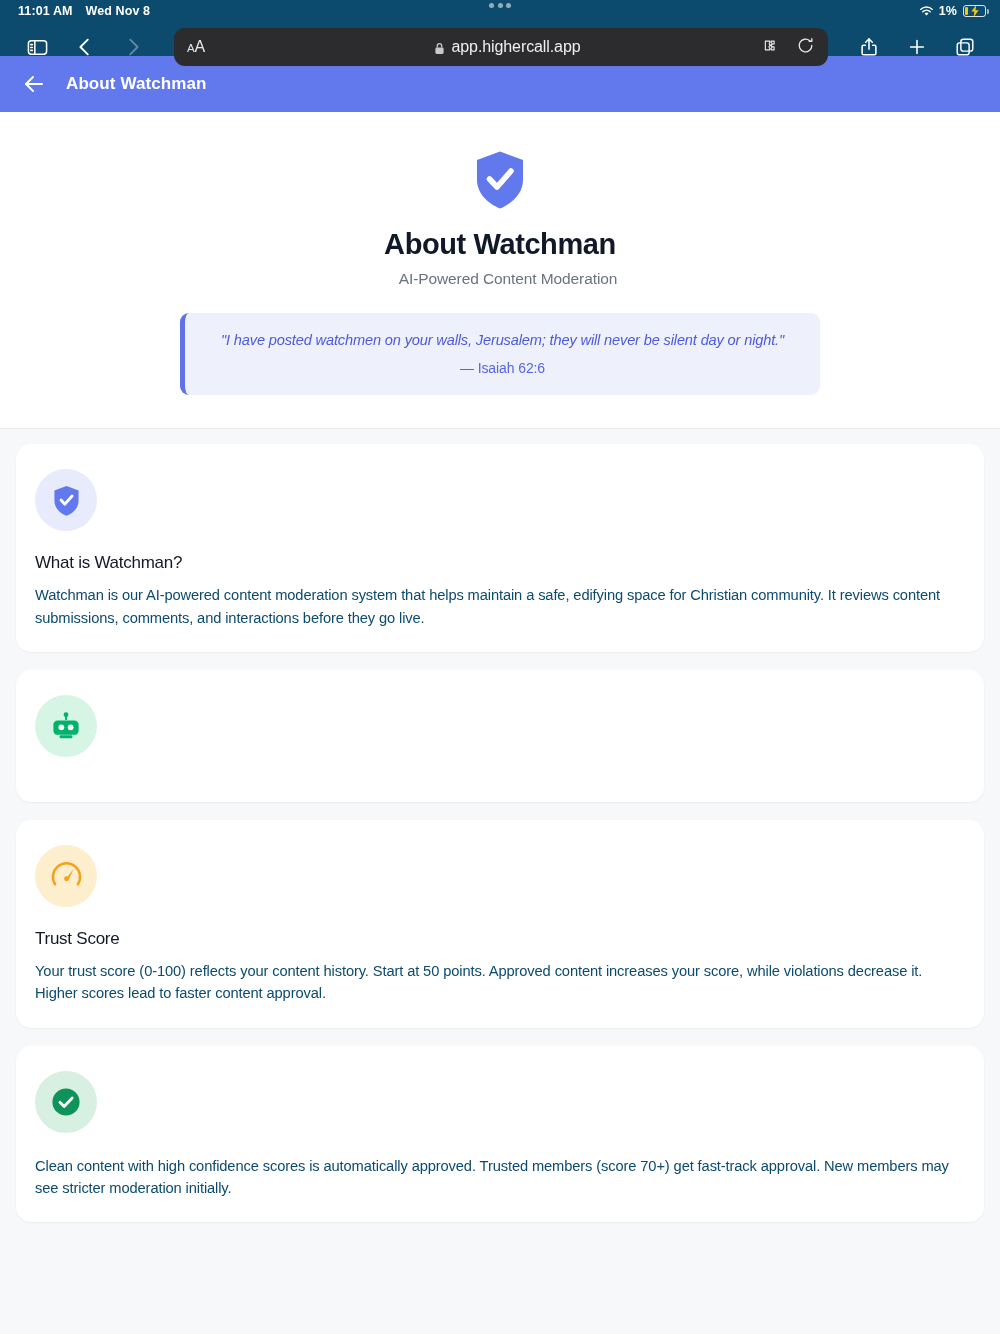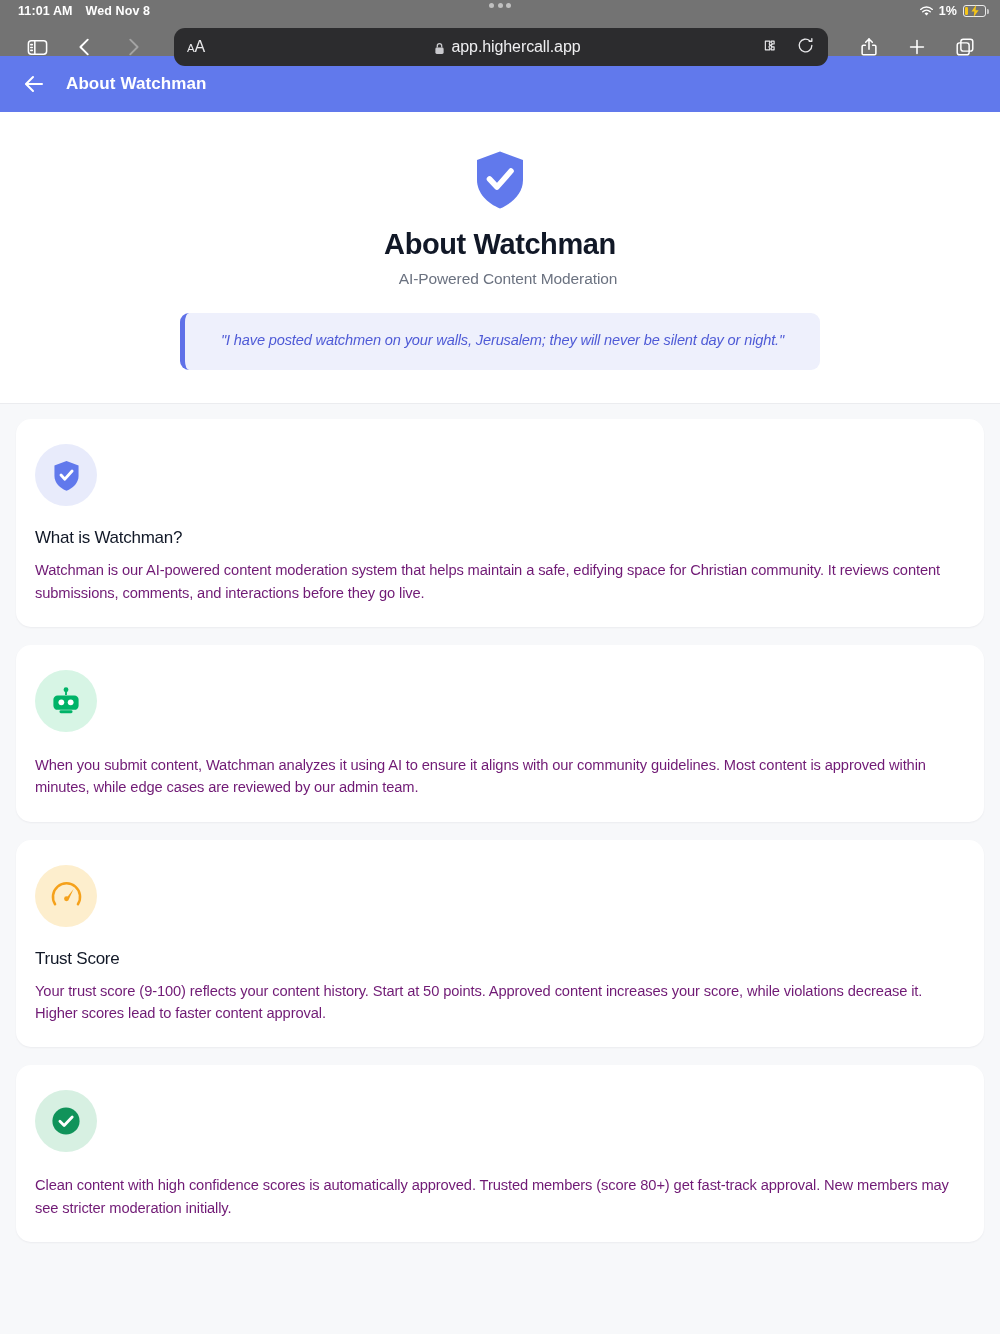--- a/index.html
+++ b/index.html
@@ -9,21 +9,21 @@
     height: 1334px;
     overflow: hidden;
     font-family: "Liberation Sans", sans-serif;
     background: #f7f8fa;
   }
 
   
   .browser-chrome {
     width: 1000px;
     height: 56px;
-    background: #737373;
+    background: #0c4a6e;
     position: relative;
   }
 
   .status-bar {
     height: 22px;
     display: flex;
     align-items: center;
     justify-content: space-between;
     padding: 0 14px 0 18px;
     color: #ffffff;
@@ -221,21 +221,21 @@
   }
   .card-title {
     font-size: 17px;
     font-weight: 400;
     color: #111827;
     letter-spacing: -0.25px;
     margin-bottom: 11px;
   }
   .card-body {
     font-size: 14.7px;
-    color: #701a75;
+    color: #0c4a6e;
     line-height: 1.52;
     letter-spacing: -0.12px;
   }
 </style>
 </head>
 <body>
 
 <div class="browser-chrome">
 
   <div class="status-bar">
@@ -355,20 +355,21 @@
     <svg viewBox="0 0 52 60" width="52" height="60">
       <path d="M26 1.5 L49 10 V30 C49 43 38.5 53.5 26 58.5 C13.5 53.5 3 43 3 30 V10 Z" fill="#6179ec"></path>
       <polyline points="15.5,29 23,37 37,21" fill="none" stroke="#ffffff" stroke-width="5.6" stroke-linecap="round" stroke-linejoin="round"></polyline>
     </svg>
   </span>
   <div class="hero-title">About Watchman</div>
   <div class="hero-sub">AI-Powered Content Moderation</div>
 
   <div class="quote-box">
     <div class="quote-text">"I have posted watchmen on your walls, Jerusalem; they will never be silent day or night."</div>
+    <div class="quote-ref">— Isaiah 62:6</div>
   </div>
 </div>
 
 <div class="card-list">
 
   <div class="card">
     <div class="card-icon" style="background:#e8ebfb">
       <svg viewBox="0 0 28 32" width="27" height="31">
         <path d="M14 1 L26.5 5.6 V16.6 C26.5 23.6 20.8 29.3 14 31.9 C7.2 29.3 1.5 23.6 1.5 16.6 V5.6 Z" fill="#6179ec"></path>
         <polyline points="8.3,15.6 12.3,19.8 19.8,11.3" fill="none" stroke="#ffffff" stroke-width="3" stroke-linecap="round" stroke-linejoin="round"></polyline>
@@ -382,38 +383,37 @@
     <div class="card-icon" style="background:#d7f5e5">
       <svg viewBox="0 0 32 30" width="30" height="28">
         <circle cx="16" cy="3" r="2.6" fill="#00b368"></circle>
         <rect x="15" y="4.6" width="2" height="4" fill="#00b368"></rect>
         <path d="M7 9 h18 a4.5 4.5 0 0 1 4.5 4.5 V20 a4.5 4.5 0 0 1 -4.5 4.5 H7 A4.5 4.5 0 0 1 2.5 20 v-6.5 A4.5 4.5 0 0 1 7 9 Z" fill="#00b368"></path>
         <circle cx="11" cy="16.4" r="3.1" fill="#ffffff"></circle>
         <circle cx="21" cy="16.4" r="3.1" fill="#ffffff"></circle>
         <rect x="9" y="25" width="14" height="3" rx="1.5" fill="#00b368"></rect>
       </svg>
     </div>
-    <div class="card-body">When you submit content, Watchman analyzes it using AI to ensure it aligns with our community guidelines. Most content is approved within minutes, while edge cases are reviewed by our admin team.</div>
   </div>
 
   <div class="card">
     <div class="card-icon" style="background:#fdeecd">
       <svg viewBox="0 0 32 32" width="31" height="31">
         <path d="M4.2 25 A14 14 0 1 1 27.8 25" fill="none" stroke="#f5a11b" stroke-width="2.6" stroke-linecap="round"></path>
         <path d="M16 18.5 L23.3 9.4 L18.3 20 Z" fill="#f5a11b"></path>
         <circle cx="16" cy="19.4" r="2.5" fill="#f5a11b"></circle>
       </svg>
     </div>
     <div class="card-title">Trust Score</div>
-    <div class="card-body">Your trust score (9-100) reflects your content history. Start at 50 points. Approved content increases your score, while violations decrease it. Higher scores lead to faster content approval.</div>
+    <div class="card-body">Your trust score (0-100) reflects your content history. Start at 50 points. Approved content increases your score, while violations decrease it. Higher scores lead to faster content approval.</div>
   </div>
 
   <div class="card">
     <div class="card-icon" style="background:#d7f0e2">
       <svg viewBox="0 0 32 32" width="30" height="30">
         <circle cx="16" cy="16" r="14.5" fill="#10935a"></circle>
         <polyline points="9.5,16.3 14,20.8 22.6,11.8" fill="none" stroke="#ffffff" stroke-width="3" stroke-linecap="round" stroke-linejoin="round"></polyline>
       </svg>
     </div>
-    <div class="card-body">Clean content with high confidence scores is automatically approved. Trusted members (score 80+) get fast-track approval. New members may see stricter moderation initially.</div>
+    <div class="card-body">Clean content with high confidence scores is automatically approved. Trusted members (score 70+) get fast-track approval. New members may see stricter moderation initially.</div>
   </div>
 
 </div>
 
 </body></html>

